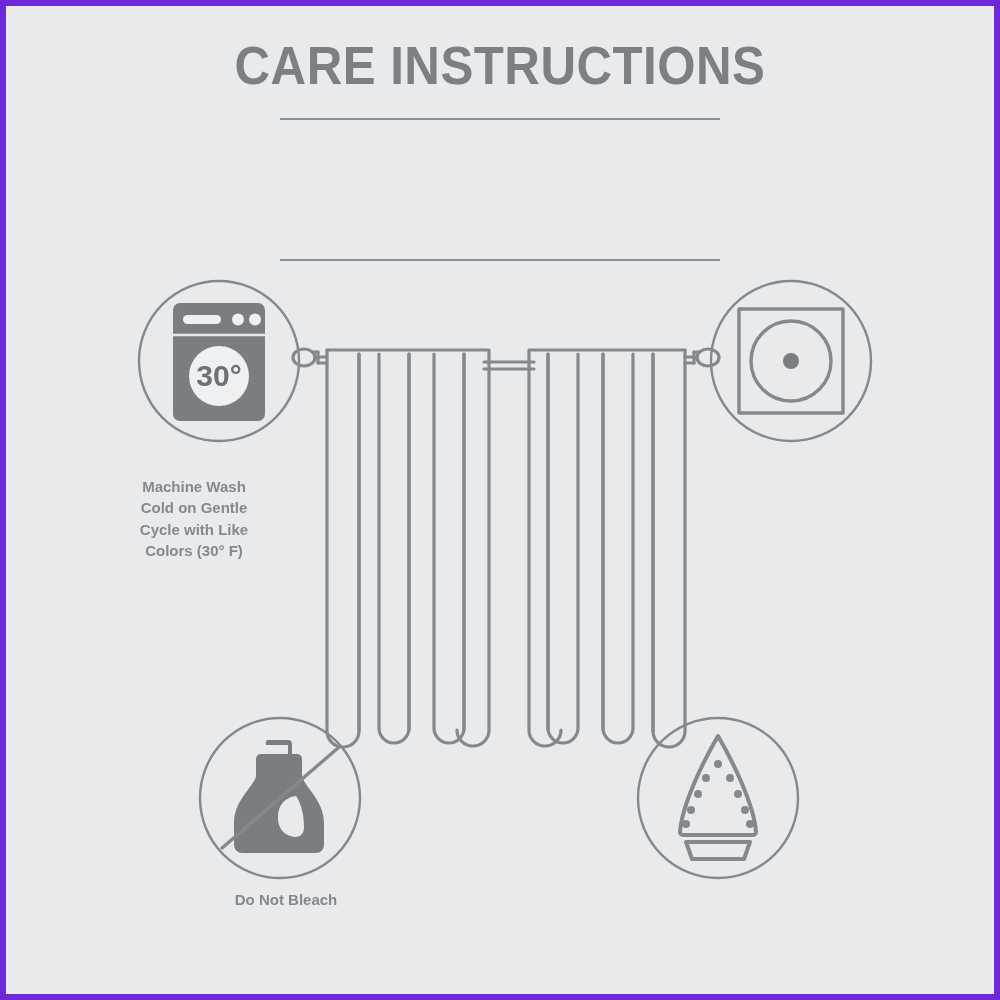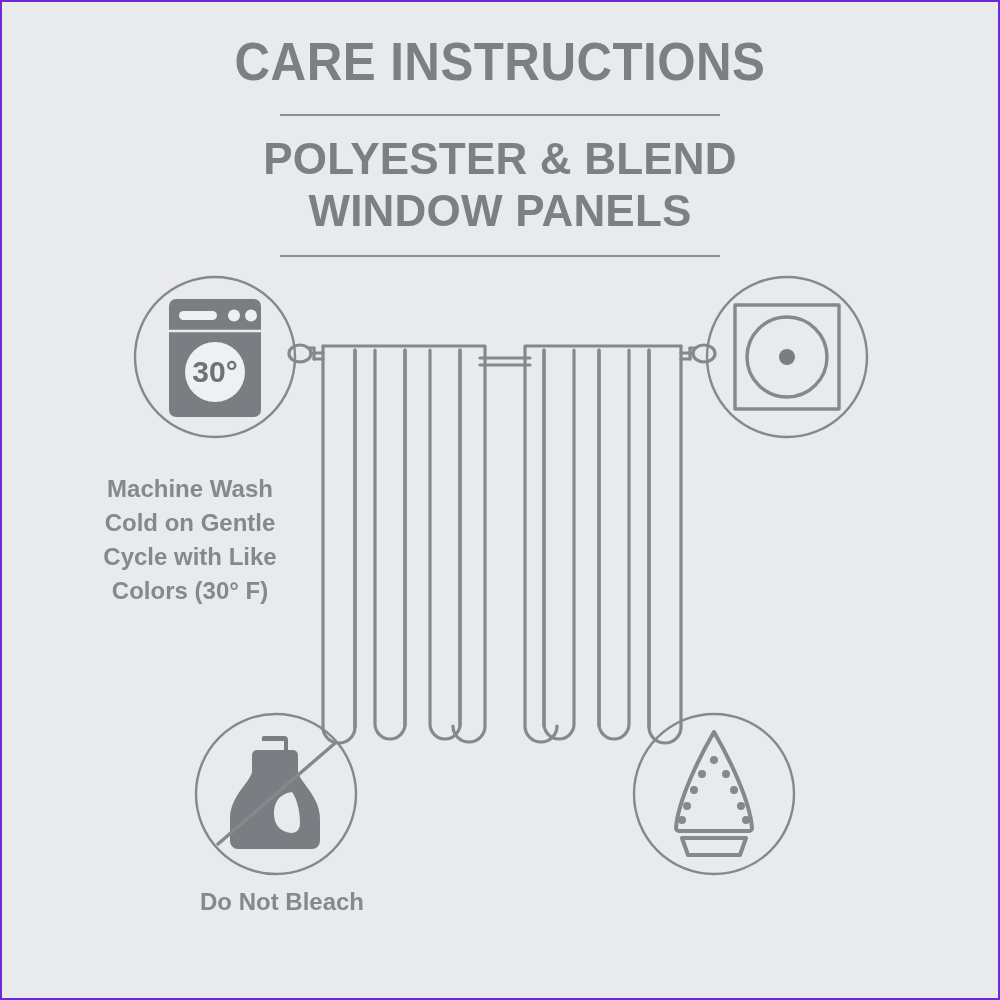--- a/index.html
+++ b/index.html
@@ -13,21 +13,21 @@
     height: 1000px;
     font-family: "Liberation Sans", sans-serif;
     overflow: hidden;
   }
   #card {
     position: relative;
     width: 1000px;
     height: 1000px;
     background: #e9eaec;
     box-sizing: border-box;
-    border: 2px solid #6d28d9;
+    border: 6px solid #6d28d9;
     overflow: hidden;
   }
   #stage {
     position: absolute;
     inset: 0;
   }
 
   
   .title {
     position: absolute;
@@ -78,21 +78,21 @@
 
   #badge-wash   { left: 131px; top: 273px; }
   #badge-dry    { left: 703px; top: 273px; }
   #badge-bleach { left: 192px; top: 710px; }
   #badge-iron   { left: 630px; top: 710px; }
 
   
   .caption {
     position: absolute;
     color: #85888d;
-    font-size: 24px;
+    font-size: 15px;
     font-weight: bold;
     line-height: 1.42;
     white-space: pre-line;
   }
   #cap-wash   { left: 63px;  top: 470px; width: 250px; text-align: center; }
   #cap-dry    { left: 733px; top: 470px; width: 260px; text-align: left; }
   #cap-bleach { left: 165px; top: 883px; width: 230px; text-align: center; }
   #cap-iron   { left: 520px; top: 903px; width: 370px; text-align: center; }
 
   
@@ -108,24 +108,20 @@
 </head>
 <body>
 
 <div id="card">
   <div id="stage">
 
     <div class="title">CARE INSTRUCTIONS</div>
 
     <div class="rule" id="rule-top"></div>
 
-    <div class="subtitle">
-      <div>POLYESTER &amp; BLEND</div>
-      <div>WINDOW PANELS</div>
-    </div>
 
     <div class="rule" id="rule-bottom"></div>
 
     <div id="curtain">
       <svg viewBox="0 0 440 460" xmlns="http://www.w3.org/2000/svg">
         <g fill="none" stroke="#85888c" stroke-width="3.2" stroke-linecap="round" stroke-linejoin="round">
 
           <g>
             <line x1="198" y1="26" x2="248" y2="26"></line>
             <line x1="198" y1="33" x2="248" y2="33"></line>

